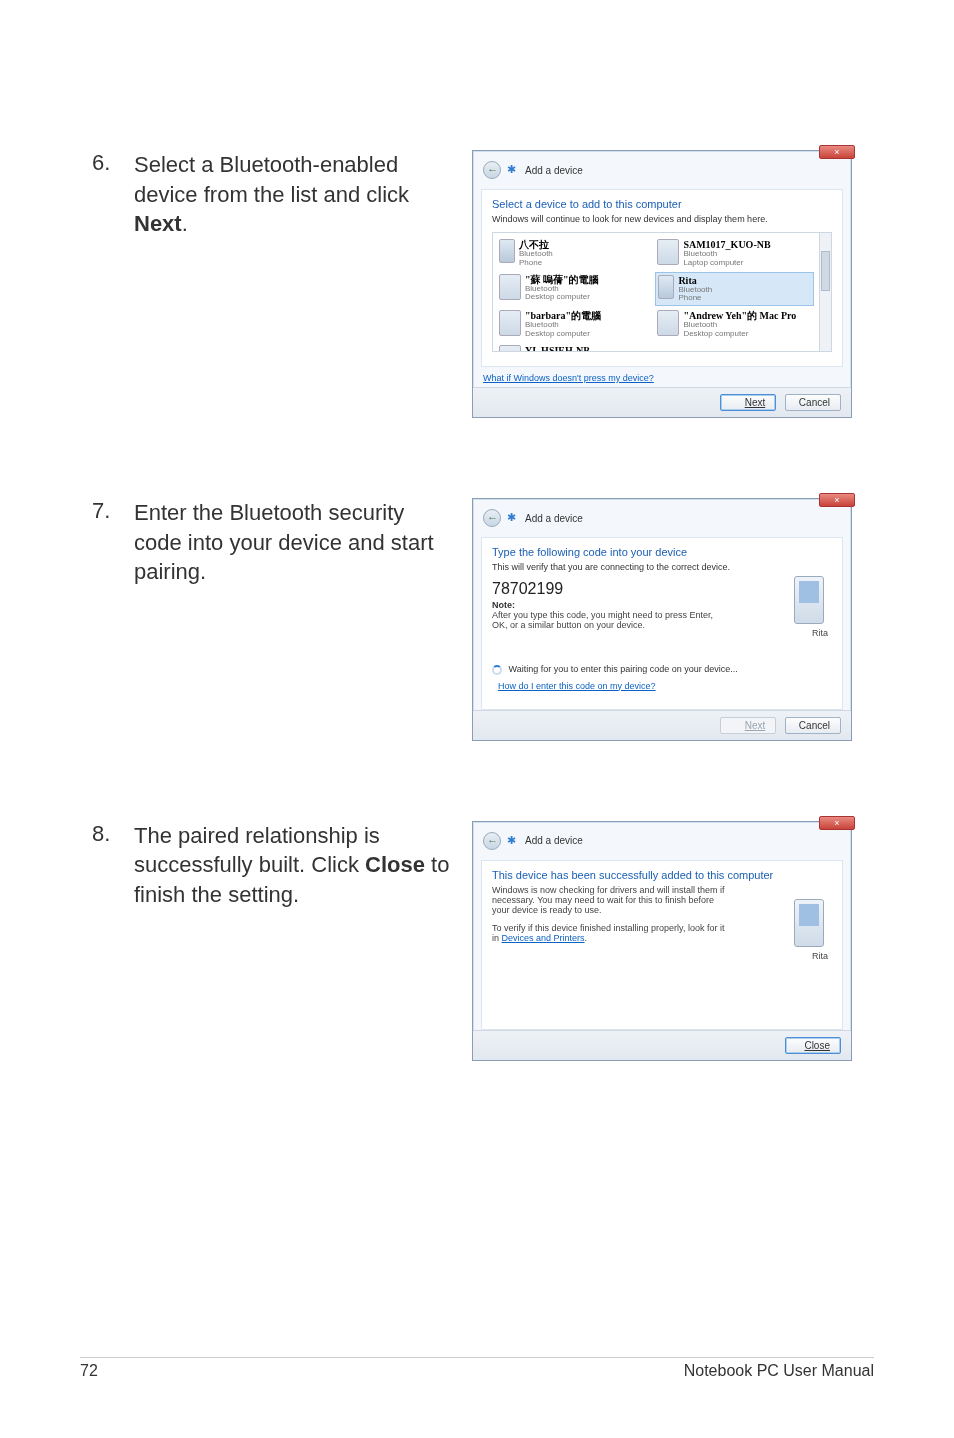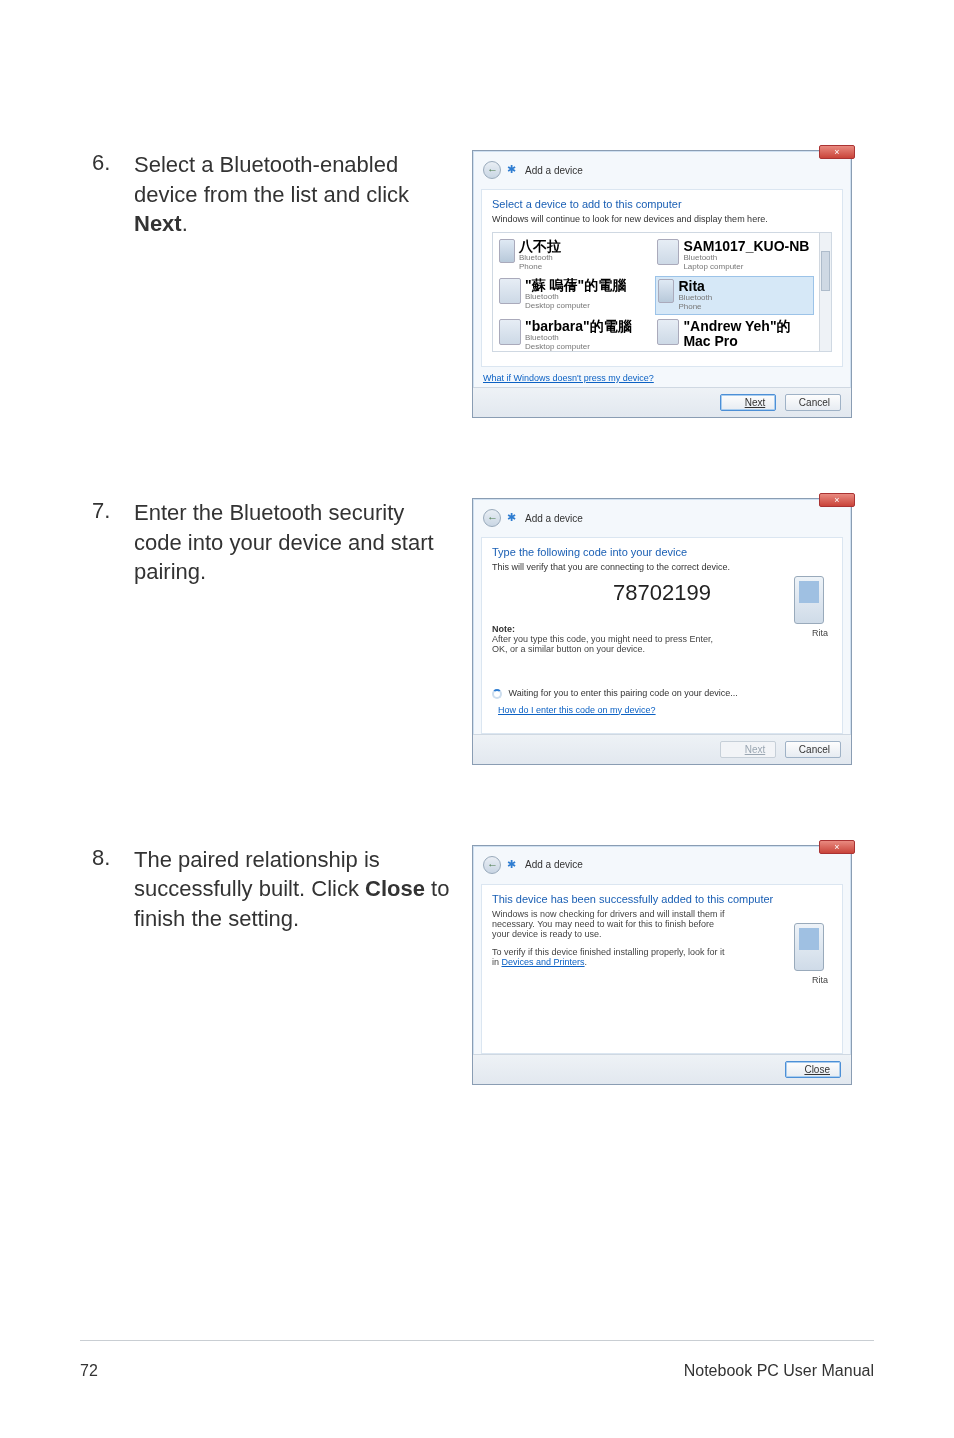--- a/index.html
+++ b/index.html
@@ -138,21 +138,21 @@
     background:linear-gradient(#e6edf5,#cdd9e6);
     border:1px solid #aab;
     border-radius:2px;
     flex-shrink:0;
   }
   .dev-icon.phone{
     width:16px;height:24px;
     background:linear-gradient(#dfe9f4,#b8c9da);
   }
   .dev-text{ line-height:1.1; }
-  .dev-name{ font-size:14px; color:#000; font-weight:600; }
+  .dev-name{ font-size:10px; color:#000; font-weight:600;font-family:Liberation Serif, serif; }
   .dev-type{ font-size:8px; color:#777; }
   .scroll-stub{
     position:absolute; right:0; top:0; bottom:0;
     width:12px;
     background:#eef2f6;
     border-left:1px solid #d0d7df;
   }
   .scroll-stub .thumb{
     position:absolute; left:1px; right:1px;
     top:18px; height:40px;
@@ -186,25 +186,24 @@
   .btn.focus{
     border-color:#4c8fd6;
     box-shadow:0 0 0 1px #a9cdef inset;
   }
   .btn.disabled{
     color:#9aa6b2;
     border-color:#c6cfd8;
     background:#f2f4f7;
   }
   .pair-code{
-    font-size:22px;
+    font-size:16px;
     color:#222;
-    margin:6px 0 18px 0;
+    margin:6px 0 2px 0;
     font-weight:400;
-    text-align:center;
   }
   .note-label{ font-weight:700; font-size:9px; }
   .note-text{ font-size:9px; color:#444; max-width:230px; }
   .phone-img{
     position:absolute;
     right:18px; top:38px;
     width:30px; height:48px;
     border:1px solid #9ab;
     border-radius:3px;
     background:linear-gradient(#eef3f8,#cfdbe8);
@@ -234,21 +233,21 @@
     border-top-color:#2f7dd1;
     border-radius:50%;
     vertical-align:middle;
     margin-right:4px;
   }
   .footer-bar{
     position:absolute;
     left:80px; right:80px;
     bottom:58px;
     border-top:1px solid #c9ced3;
-    padding-top:21px;
+    padding-top:4px;
     display:flex;
     justify-content:space-between;
     font-size:16px;
     color:#333;
   }
   .desc-block{
     font-size:9px;
     color:#444;
     max-width:240px;
     margin-bottom:8px;

